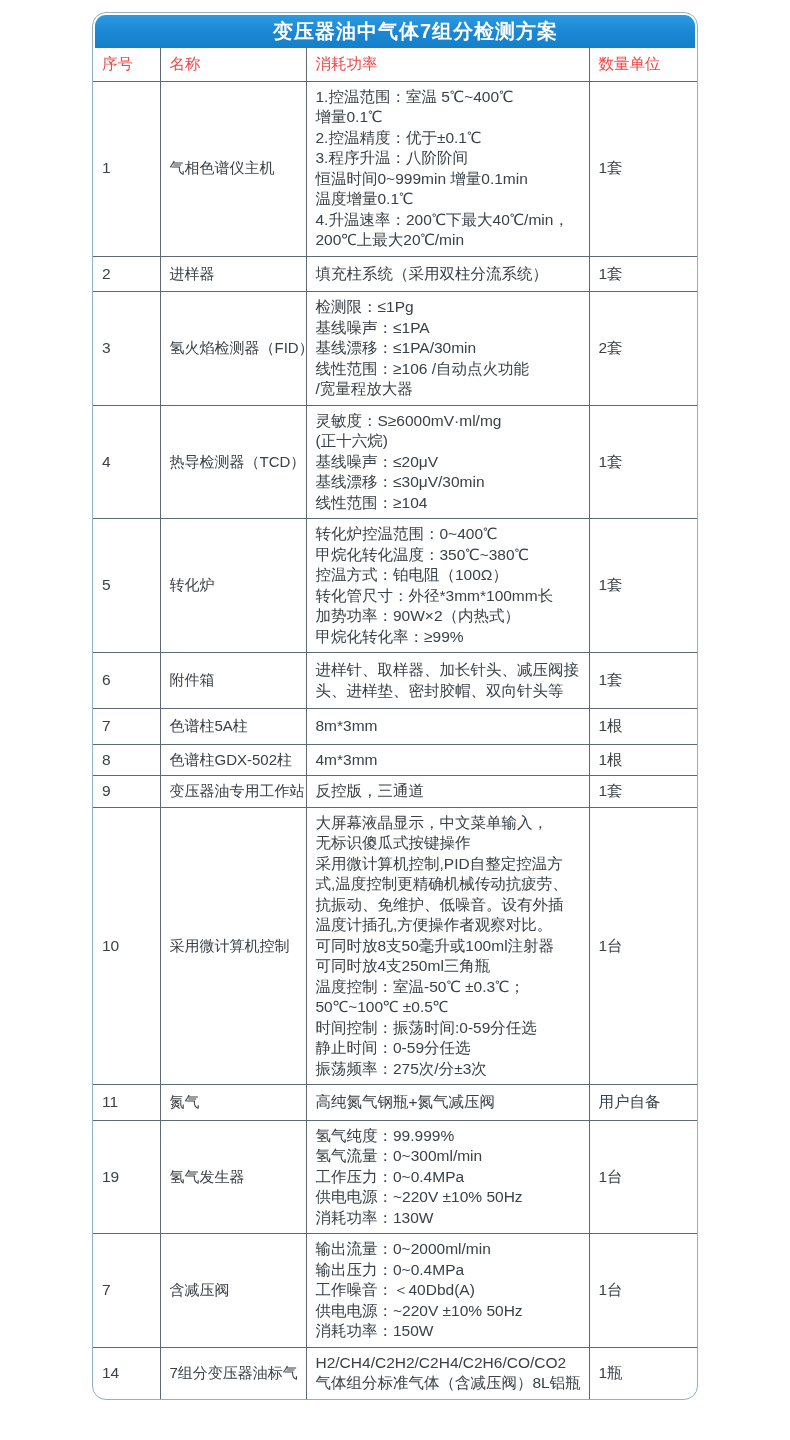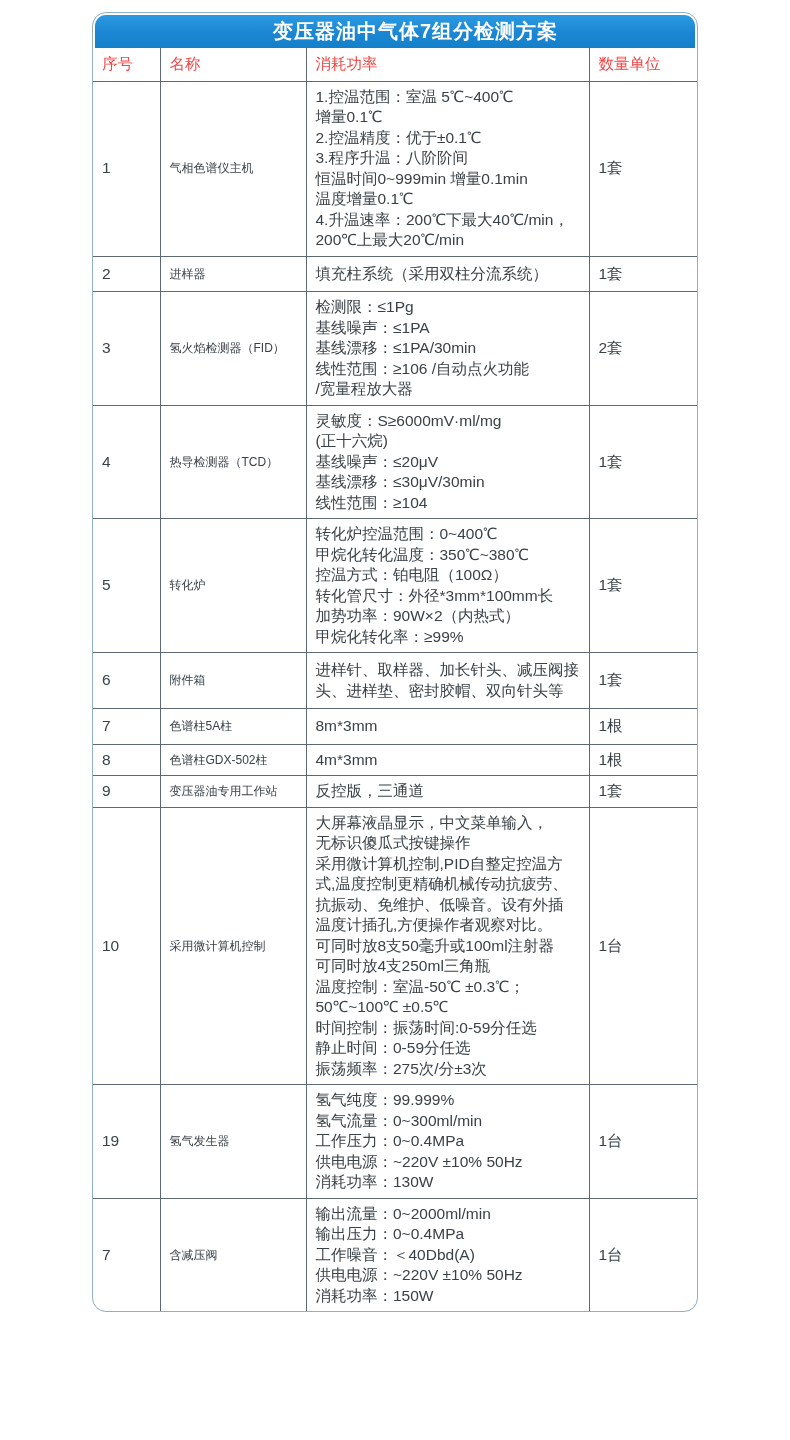--- a/index.html
+++ b/index.html
@@ -31,21 +31,21 @@
     padding:5px 4px 5px 9px;
     vertical-align:middle;text-align:left;
     line-height:20.5px;box-sizing:border-box;
   }
   .spec-table th{font-weight:500;color:#ef4444;padding-top:6px;padding-bottom:6px;}
   .spec-table th:first-child,.spec-table td:first-child{border-left:none;}
   .spec-table th:last-child,.spec-table td:last-child{border-right:none;}
   .spec-table thead th{border-top:none;}
   .spec-table tr:last-child td{border-bottom:none;}
   .c-no{text-align:center;padding-left:0;padding-right:0;}
-  .c-name{white-space:nowrap;overflow:hidden;font-size:12px;padding-right:2px;padding-left:7px;}
+  .c-name{white-space:nowrap;overflow:hidden;font-size:15px;padding-right:2px;padding-left:7px;}
   .c-spec{white-space:pre-line;padding-right:3px;}
   .c-qty{padding-left:9px;}
   .row-pad td{padding-top:7px;padding-bottom:7px;}
 </style>
 </head>
 <body>
 
 <div class="sheet">
   <div class="titlebar">
     <span>变压器油中气体7组分检测方案</span>
@@ -152,35 +152,48 @@
 温度计插孔,方便操作者观察对比。
 可同时放8支50毫升或100ml注射器
 可同时放4支250ml三角瓶
 温度控制：室温-50℃ ±0.3℃；
  50℃~100℃ ±0.5℃
 时间控制：振荡时间:0-59分任选
 静止时间：0-59分任选
 振荡频率：275次/分±3次</td>
         <td class="c-qty">1台</td>
       </tr>
+      <tr class="row-pad">
+        <td class="c-no">11</td>
+        <td class="c-name">氮气</td>
+        <td class="c-spec">高纯氮气钢瓶+氮气减压阀</td>
+        <td class="c-qty">用户自备</td>
+      </tr>
       <tr>
         <td class="c-no">19</td>
         <td class="c-name">氢气发生器</td>
         <td class="c-spec">氢气纯度：99.999%
 氢气流量：0~300ml/min
 工作压力：0~0.4MPa
 供电电源：~220V ±10% 50Hz
 消耗功率：130W</td>
         <td class="c-qty">1台</td>
       </tr>
       <tr>
         <td class="c-no">7</td>
         <td class="c-name">含减压阀</td>
         <td class="c-spec">输出流量：0~2000ml/min
 输出压力：0~0.4MPa
 工作噪音：＜40Dbd(A)
 供电电源：~220V ±10% 50Hz
 消耗功率：150W</td>
         <td class="c-qty">1台</td>
       </tr>
+      <tr>
+        <td class="c-no">14</td>
+        <td class="c-name">7组分变压器油标气</td>
+        <td class="c-spec">H2/CH4/C2H2/C2H4/C2H6/CO/CO2
+气体组分标准气体（含减压阀）8L铝瓶</td>
+        <td class="c-qty">1瓶</td>
+      </tr>
     </tbody>
   </table>
 </div>
 
 </body></html>

